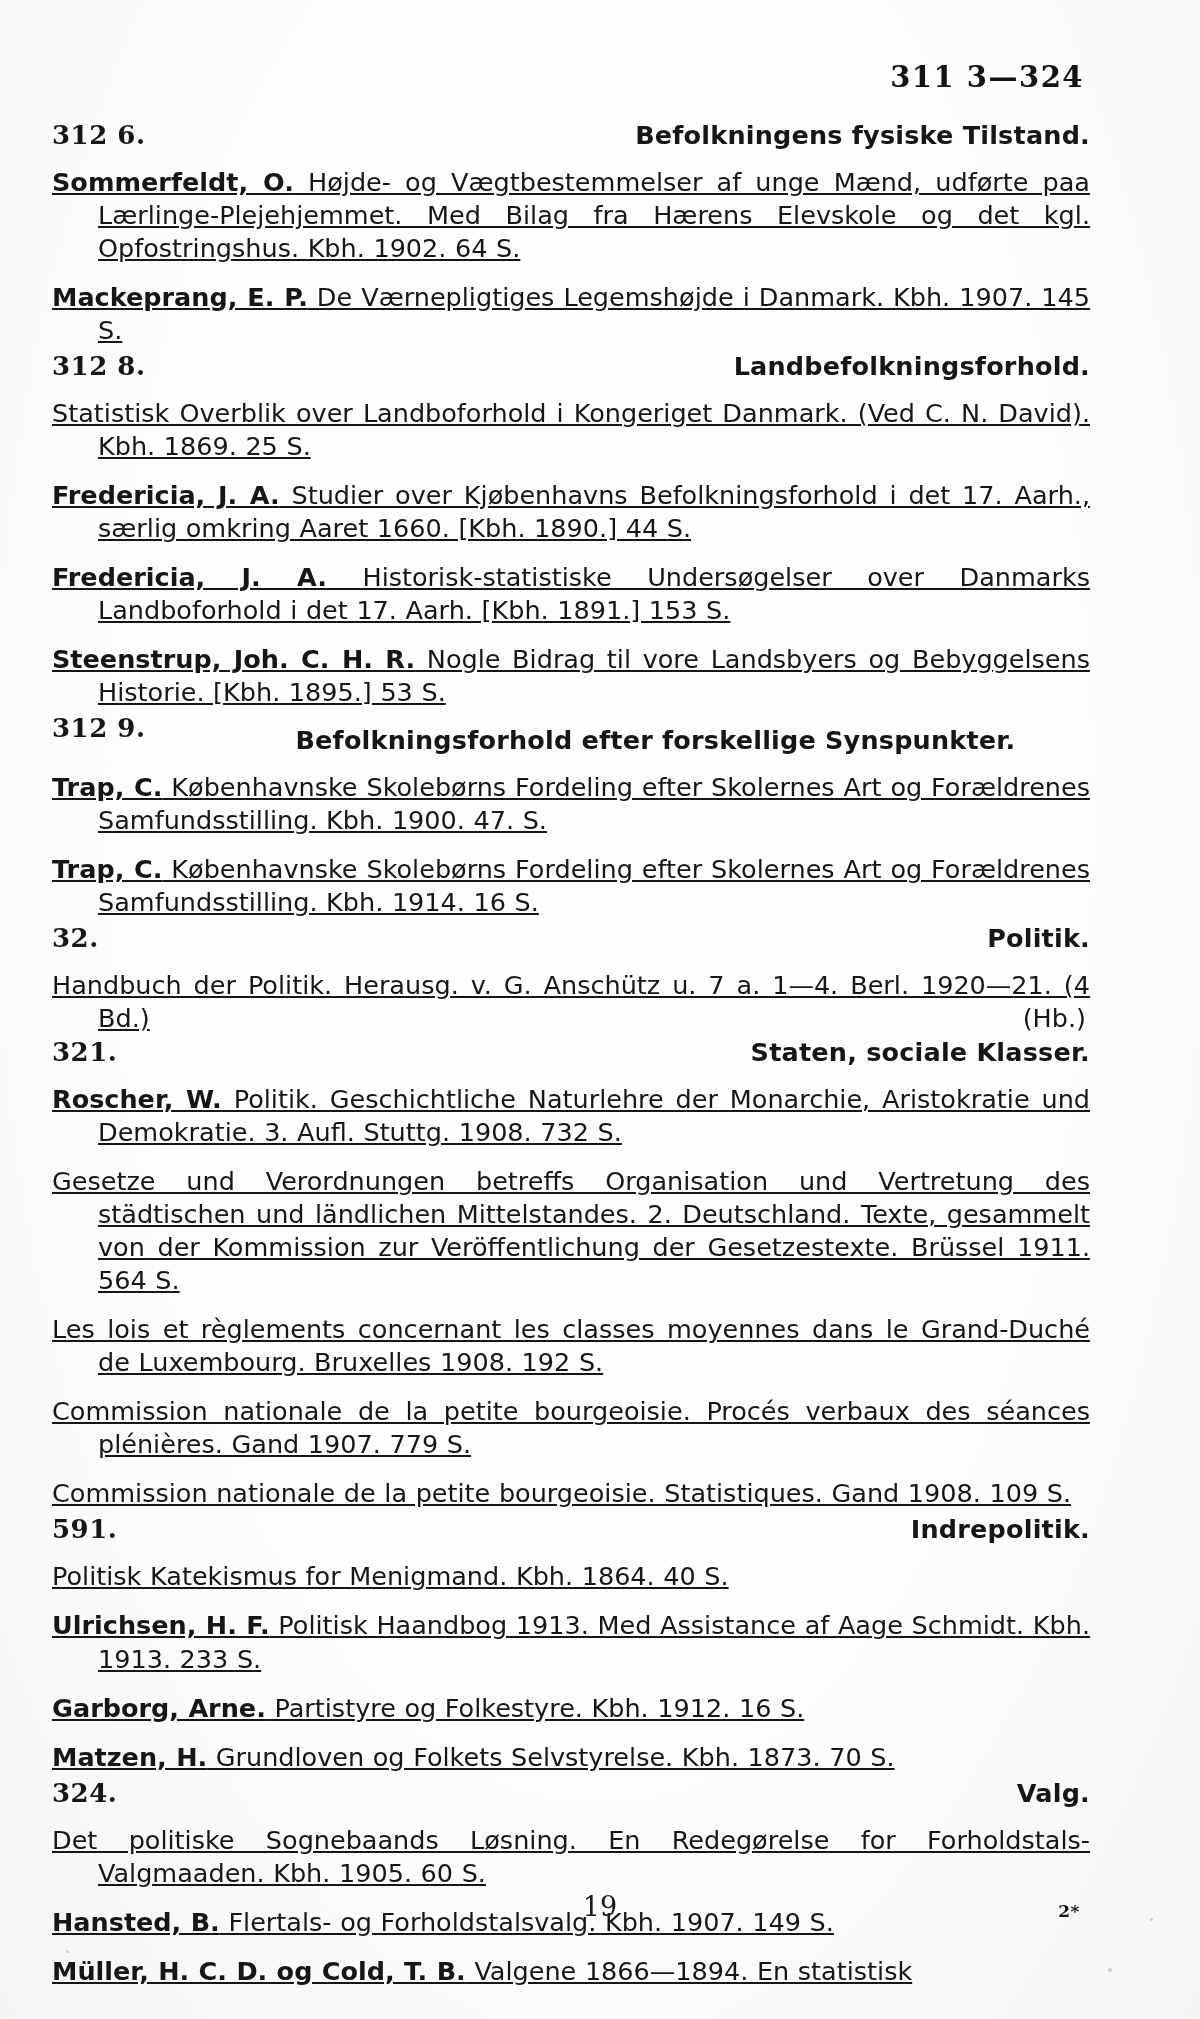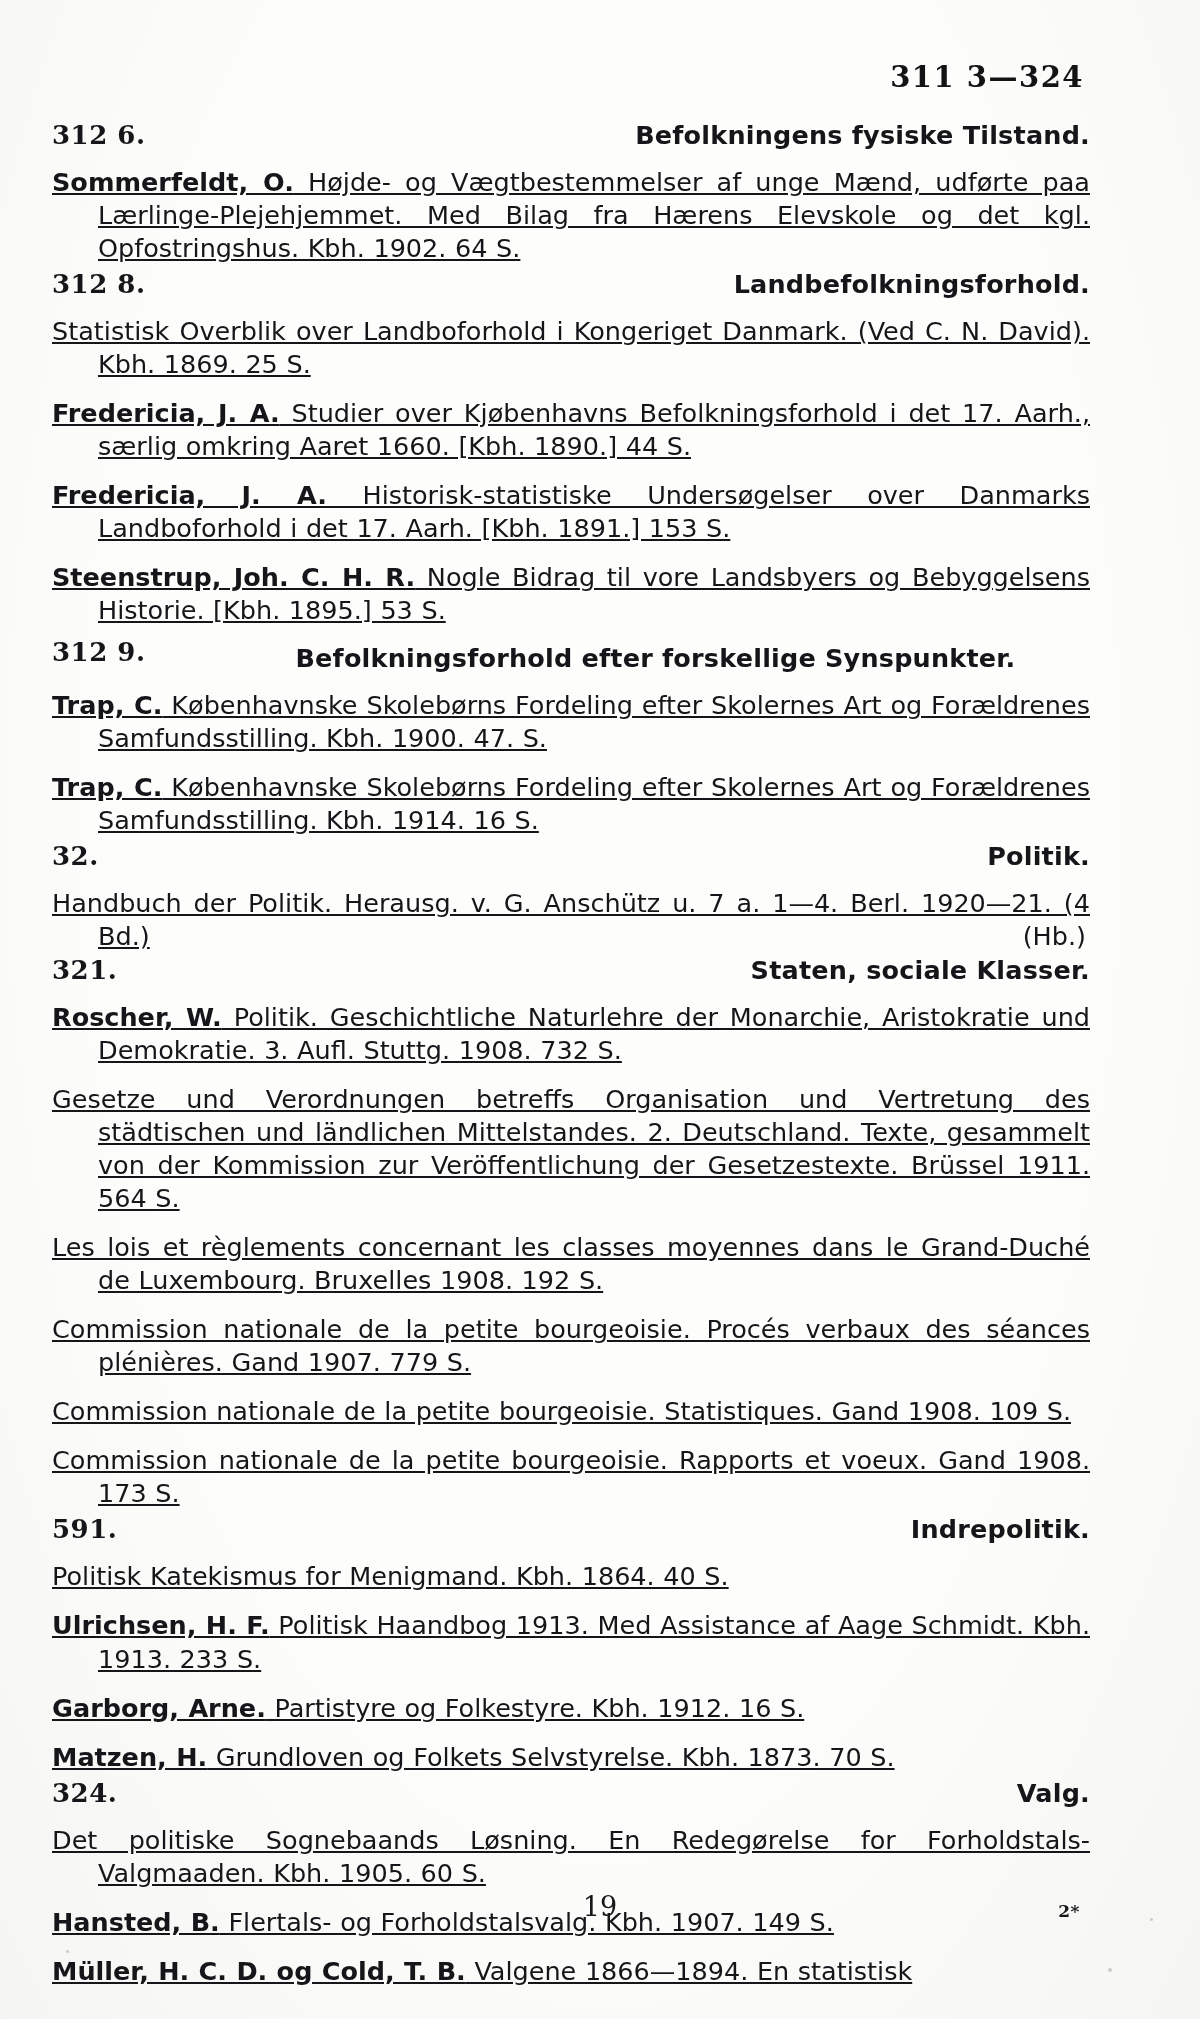--- a/index.html
+++ b/index.html
@@ -57,21 +57,21 @@
     text-justify: inter-word;
     word-spacing: 0.5px;
     text-decoration: underline;
   }
   .author {
     font-weight: bold;
   }
   
   .sec {
     display: flex;
-    align-items: center;
+    align-items: flex-start;
     justify-content: space-between;
     margin: 4px 0 2px 0;
     font-size: 25.5px;
   }
   .sec .num {
     font-family: "DejaVu Serif", serif;
     font-weight: bold;
     font-size: 26px;
     letter-spacing: 0.5px;
   }
@@ -135,20 +135,21 @@
 
   <div class="content">
 
     <div class="runhead">311 3—324</div>
 
     <div class="sec">
       <span class="num">312 6.</span>
       <span class="title">Befolkningens fysiske Tilstand.</span>
     </div>
     <p class="entry"><span class="author">Sommerfeldt, O.</span><span class="cont"> Højde- og Vægtbestemmelser af unge Mænd, udførte paa Lærlinge-Plejehjemmet. Med Bilag fra Hærens Elevskole og det kgl. Opfostringshus. Kbh. 1902. 64 S.</span></p>
+    <p class="entry"><span class="author">Mackeprang, E. P.</span><span class="cont"> De Værnepligtiges Legemshøjde i Danmark. Kbh. 1907. 145 S.</span></p>
 
     <div class="sec">
       <span class="num">312 8.</span>
       <span class="title">Landbefolkningsforhold.</span>
     </div>
     <p class="entry"><span class="cont">Statistisk Overblik over Landboforhold i Kongeriget Danmark. (Ved C. N. David). Kbh. 1869. 25 S.</span></p>
     <p class="entry"><span class="author">Fredericia, J. A.</span><span class="cont"> Studier over Kjøbenhavns Befolkningsforhold i det 17. Aarh., særlig omkring Aaret 1660. [Kbh. 1890.] 44 S.</span></p>
     <p class="entry"><span class="author">Fredericia, J. A.</span><span class="cont"> Historisk-statistiske Undersøgelser over Danmarks Landboforhold i det 17. Aarh. [Kbh. 1891.] 153 S.</span></p>
     <p class="entry"><span class="author">Steenstrup, Joh. C. H. R.</span><span class="cont"> Nogle Bidrag til vore Landsbyers og Bebyggelsens Historie. [Kbh. 1895.] 53 S.</span></p>
 
@@ -168,21 +169,20 @@
 
     <div class="sec">
       <span class="num">321.</span>
       <span class="title">Staten, sociale Klasser.</span>
     </div>
     <p class="entry"><span class="author">Roscher, W.</span><span class="cont"> Politik. Geschichtliche Naturlehre der Monarchie, Aristokratie und Demokratie. 3. Aufl. Stuttg. 1908. 732 S.</span></p>
     <p class="entry"><span class="cont">Gesetze und Verordnungen betreffs Organisation und Vertretung des städtischen und ländlichen Mittelstandes. 2. Deutschland. Texte, gesammelt von der Kommission zur Veröffentlichung der Gesetzestexte. Brüssel 1911. 564 S.</span></p>
     <p class="entry"><span class="cont">Les lois et règlements concernant les classes moyennes dans le Grand-Duché de Luxembourg. Bruxelles 1908. 192 S.</span></p>
     <p class="entry"><span class="cont">Commission nationale de la petite bourgeoisie. Procés verbaux des séances plénières. Gand 1907. 779 S.</span></p>
     <p class="entry"><span class="cont">Commission nationale de la petite bourgeoisie. Statistiques. Gand 1908. 109 S.</span></p>
-    <p class="entry"><span class="cont">Commission nationale de la petite bourgeoisie. Rapports et voeux. Gand 1908. 173 S.</span></p>
 
     <div class="sec">
       <span class="num">591.</span>
       <span class="title">Indrepolitik.</span>
     </div>
     <p class="entry"><span class="cont">Politisk Katekismus for Menigmand. Kbh. 1864. 40 S.</span></p>
     <p class="entry"><span class="author">Ulrichsen, H. F.</span><span class="cont"> Politisk Haandbog 1913. Med Assistance af Aage Schmidt. Kbh. 1913. 233 S.</span></p>
     <p class="entry"><span class="author">Garborg, Arne.</span><span class="cont"> Partistyre og Folkestyre. Kbh. 1912. 16 S.</span></p>
     <p class="entry"><span class="author">Matzen, H.</span><span class="cont"> Grundloven og Folkets Selvstyrelse. Kbh. 1873. 70 S.</span></p>
 

